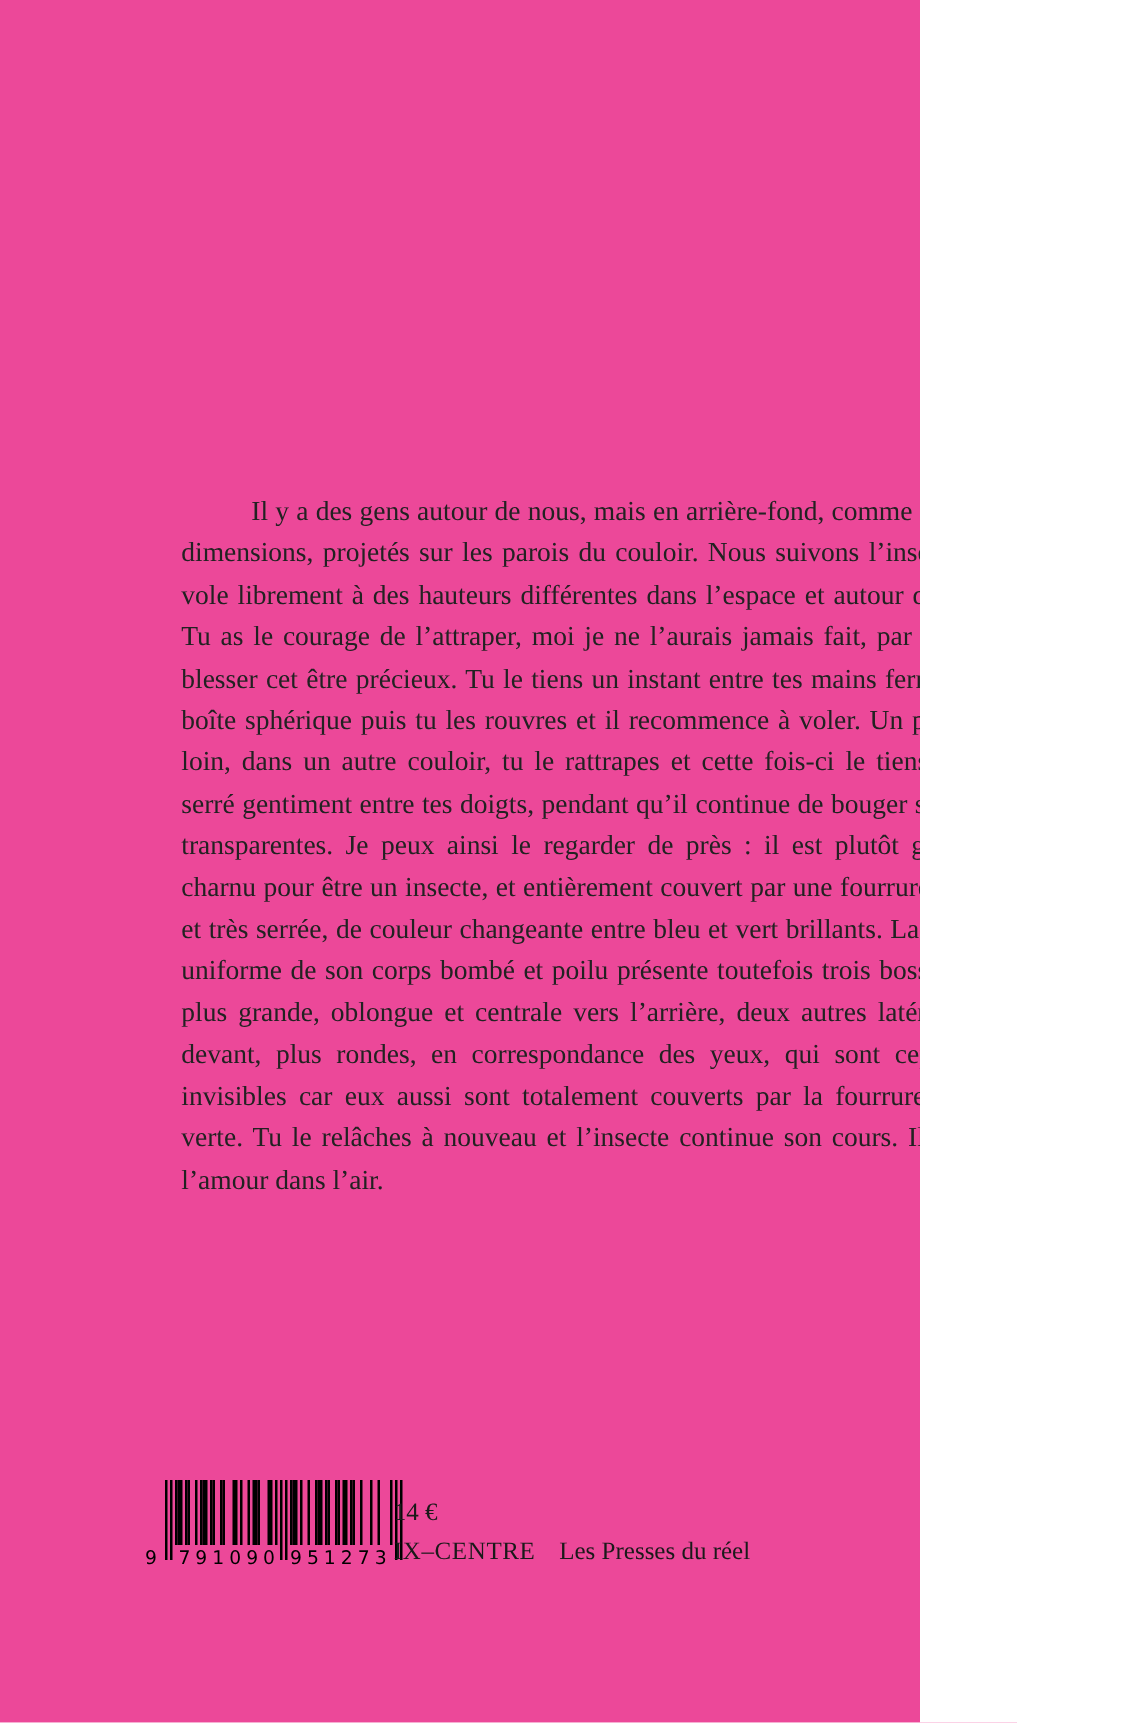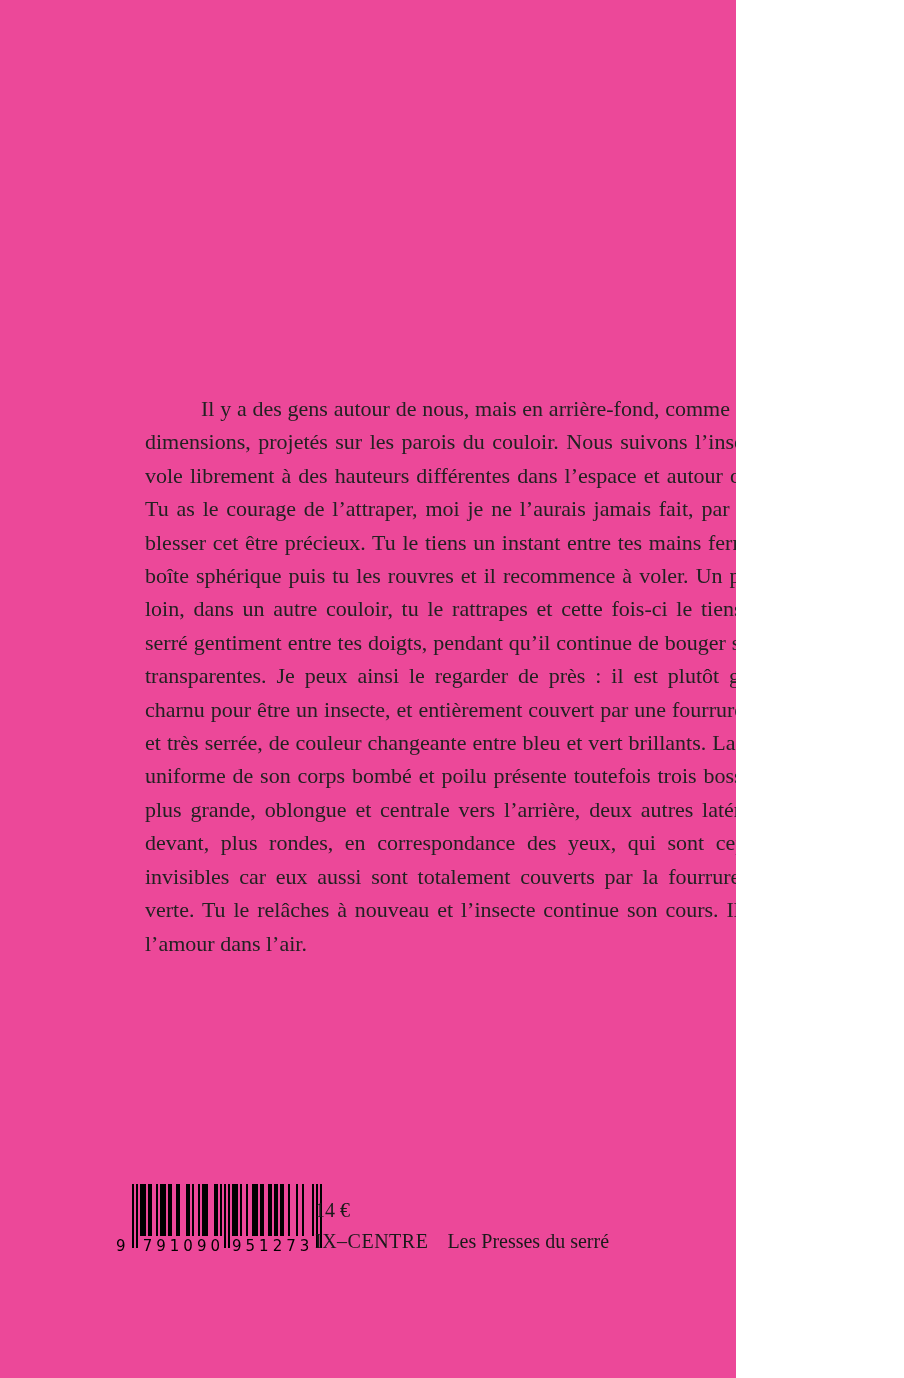--- a/index.html
+++ b/index.html
@@ -209,18 +209,18 @@
       <span class="bc-first">9</span>
       <span class="bc-g1">791090</span>
       <span class="bc-g2">951273</span>
     </div>
   </div>
 
   <div class="colophon">
     <div class="row">14 €</div>
     <div class="row">
       <span class="edition">IX–CENTRE</span>
-      <span class="publisher">Les Presses du serré</span>
+      <span class="publisher">Les Presses du réel</span>
     </div>
   </div>
 
 
 </div>
 
 </body></html>

